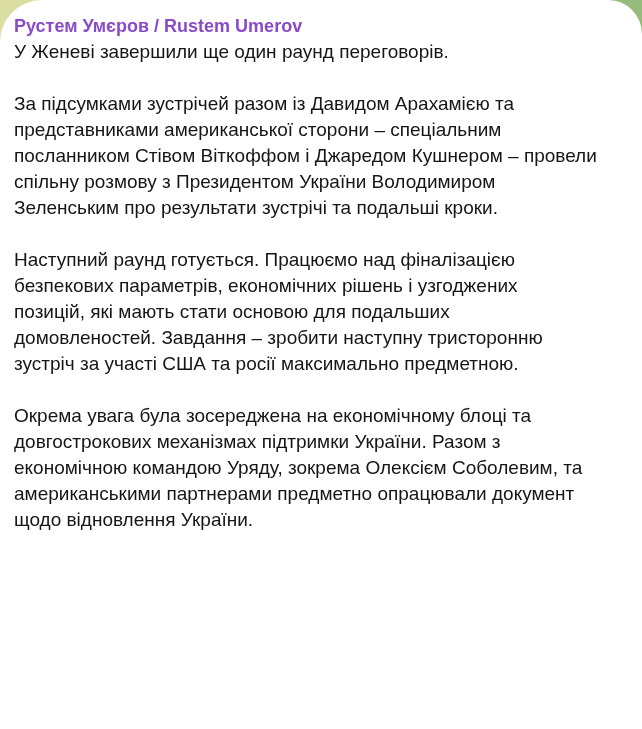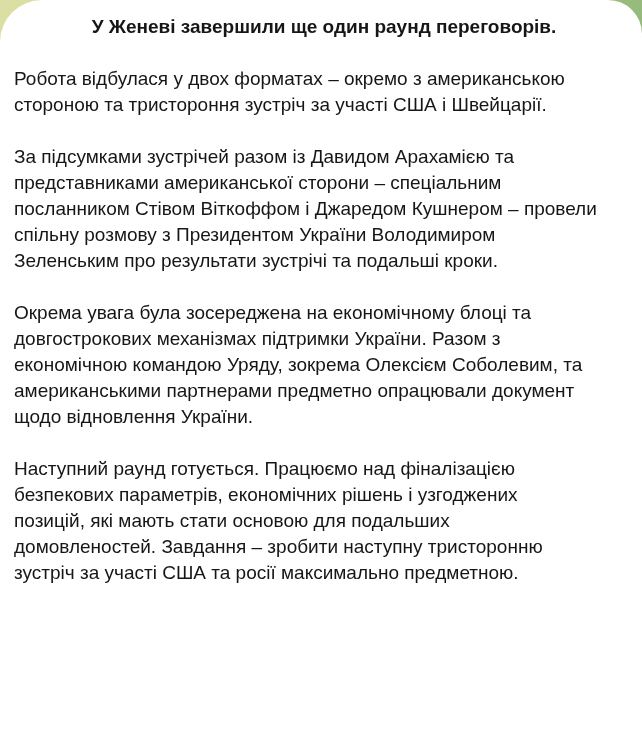--- a/index.html
+++ b/index.html
@@ -32,41 +32,39 @@
   }
   .msg p {
     margin: 0 0 26px 0;
     font-size: 19px;
     line-height: 26px;
     color: #161616;
     white-space: pre-line;
     max-width: 620px;
   }
   .msg p.lead {
-    font-weight: 700;
-    text-align: center;
+    font-weight: 400;
   }
 </style>
 </head>
 <body>
 
 <div class="bubble">
+  <div class="channel-name">Рустем Умєров / Rustem Umerov</div>
   <div class="msg">
     <p class="lead">У Женеві завершили ще один раунд переговорів.</p>
-    <p>Робота відбулася у двох форматах – окремо з американською
-стороною та тристороння зустріч за участі США і Швейцарії.</p>
     <p>За підсумками зустрічей разом із Давидом Арахамією та
 представниками американської сторони – спеціальним
 посланником Стівом Віткоффом і Джаредом Кушнером – провели
 спільну розмову з Президентом України Володимиром
 Зеленським про результати зустрічі та подальші кроки.</p>
+    <p>Наступний раунд готується. Працюємо над фіналізацією
+безпекових параметрів, економічних рішень і узгоджених
+позицій, які мають стати основою для подальших
+домовленостей. Завдання – зробити наступну тристоронню
+зустріч за участі США та росії максимально предметною.</p>
     <p>Окрема увага була зосереджена на економічному блоці та
 довгострокових механізмах підтримки України. Разом з
 економічною командою Уряду, зокрема Олексієм Соболевим, та
 американськими партнерами предметно опрацювали документ
 щодо відновлення України.</p>
-    <p>Наступний раунд готується. Працюємо над фіналізацією
-безпекових параметрів, економічних рішень і узгоджених
-позицій, які мають стати основою для подальших
-домовленостей. Завдання – зробити наступну тристоронню
-зустріч за участі США та росії максимально предметною.</p>
   </div>
 </div>
 
 </body></html>

